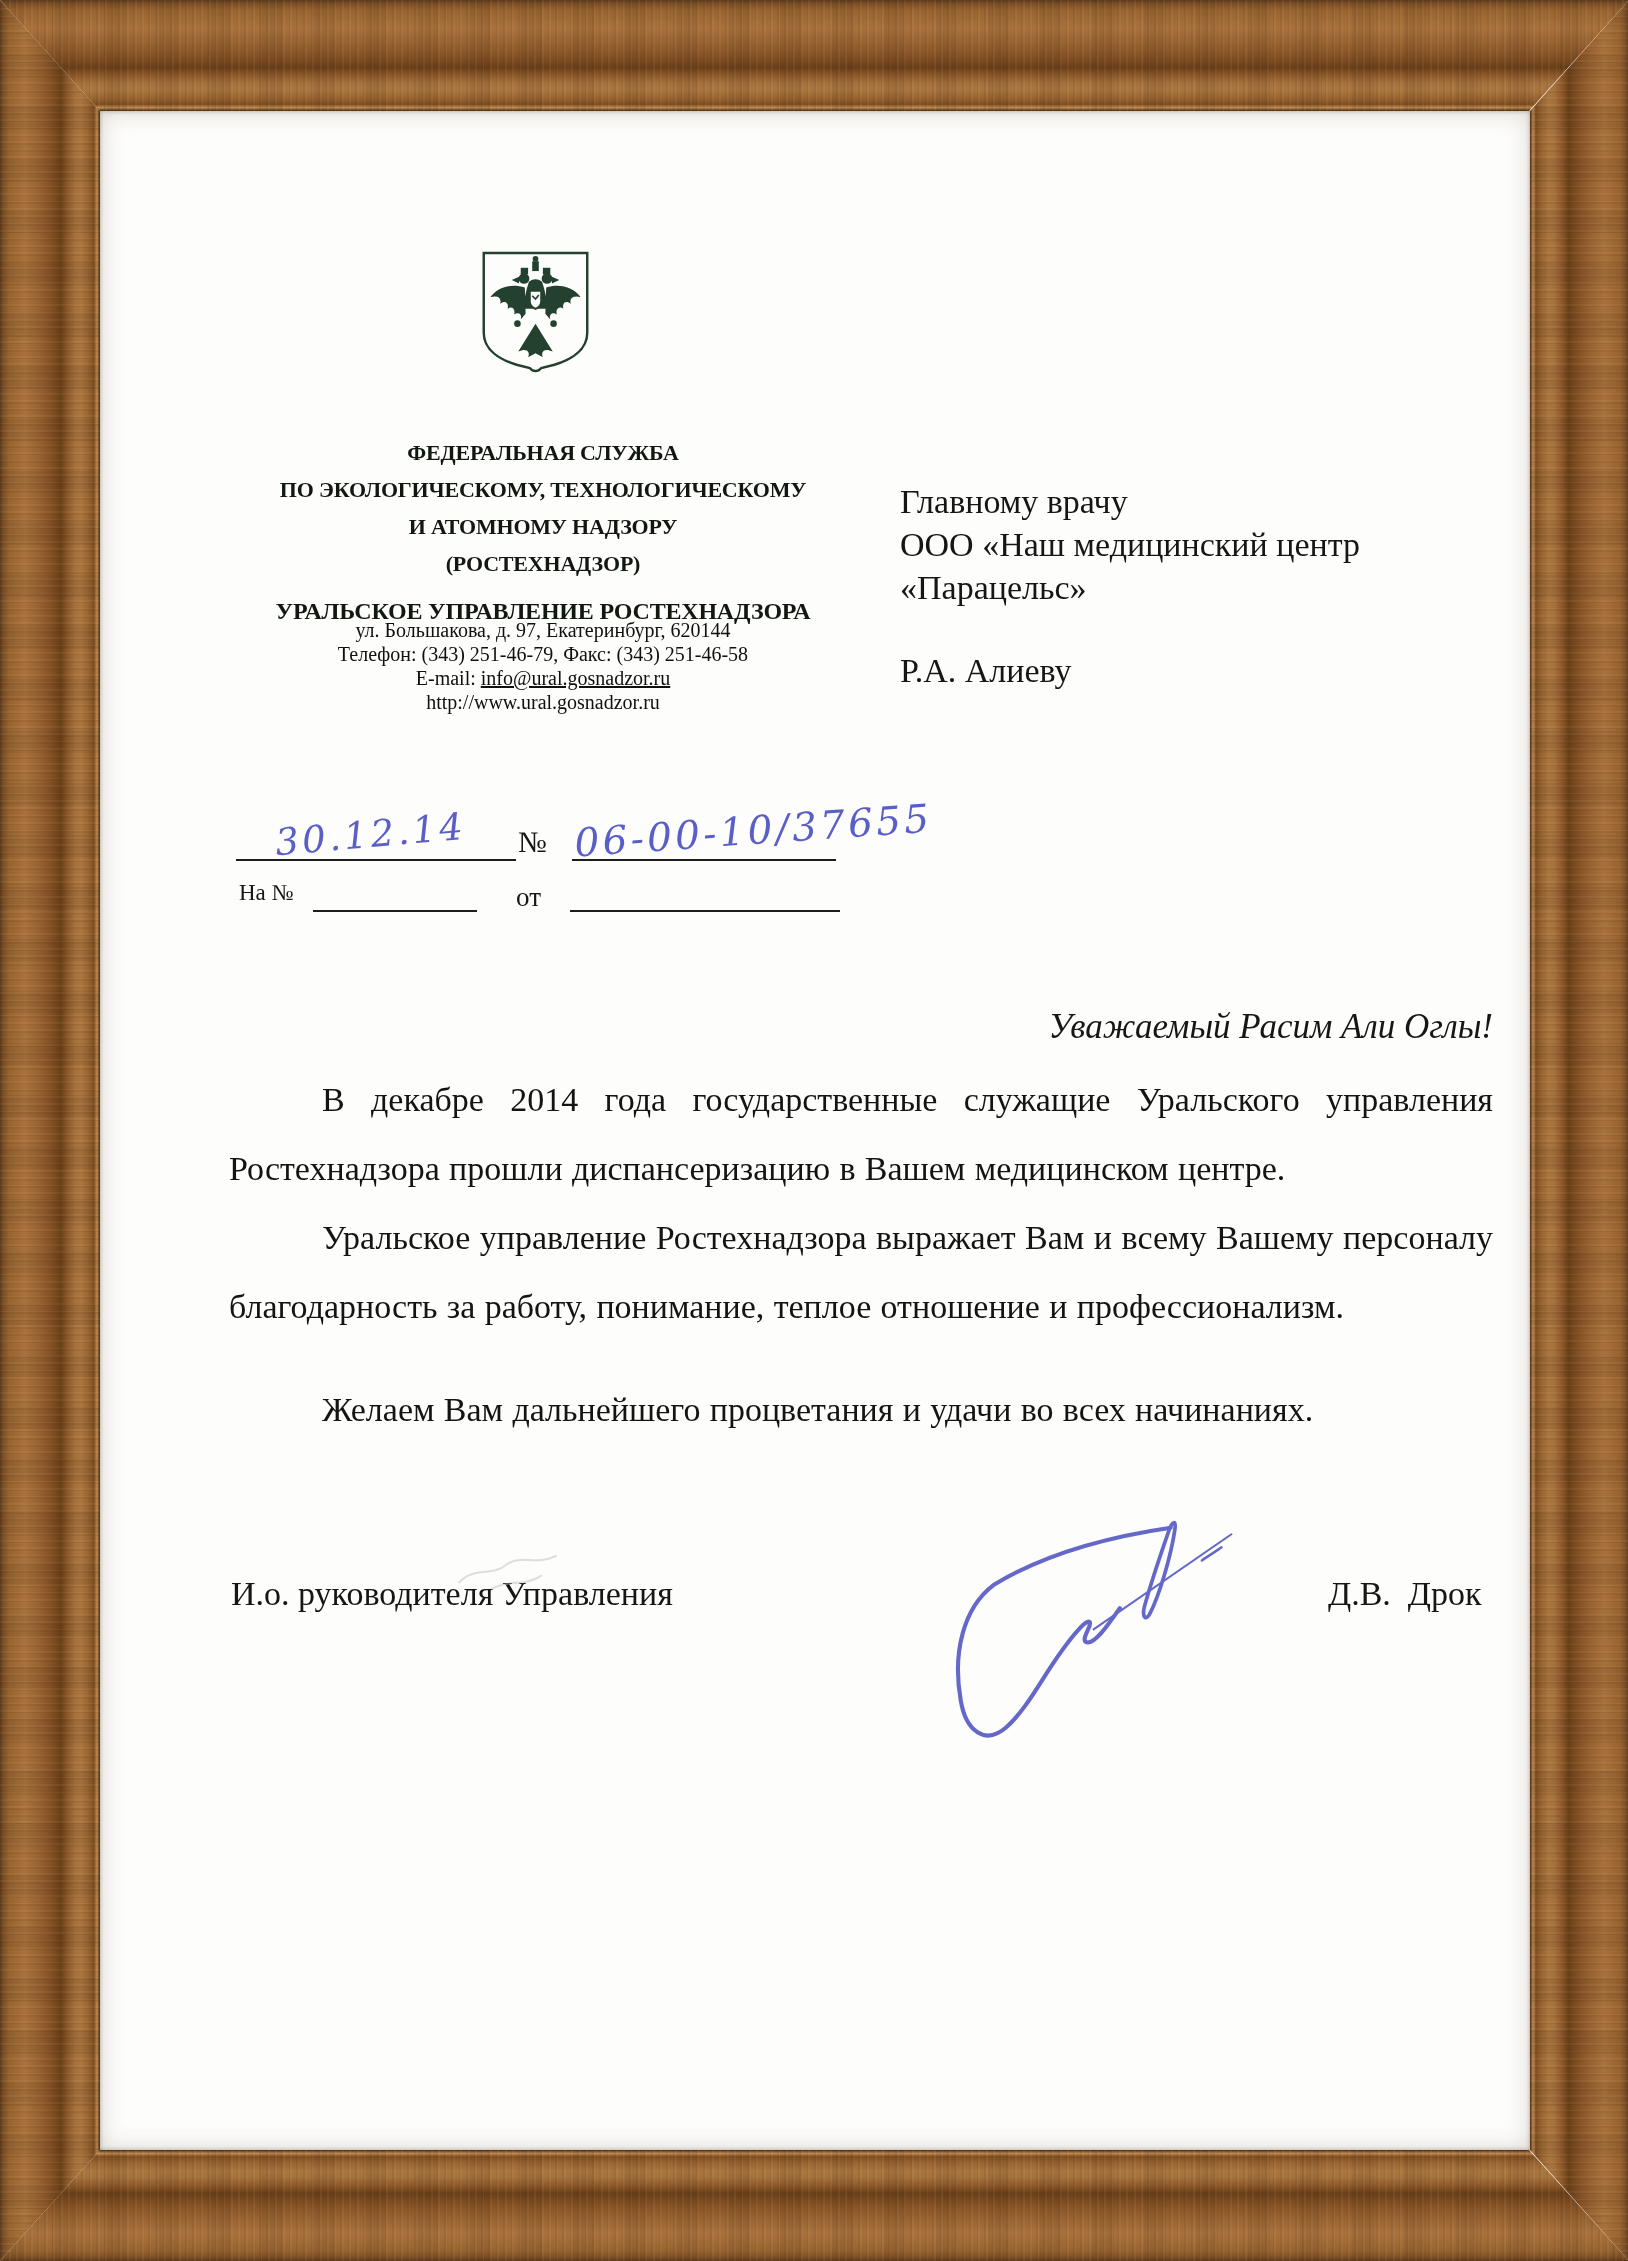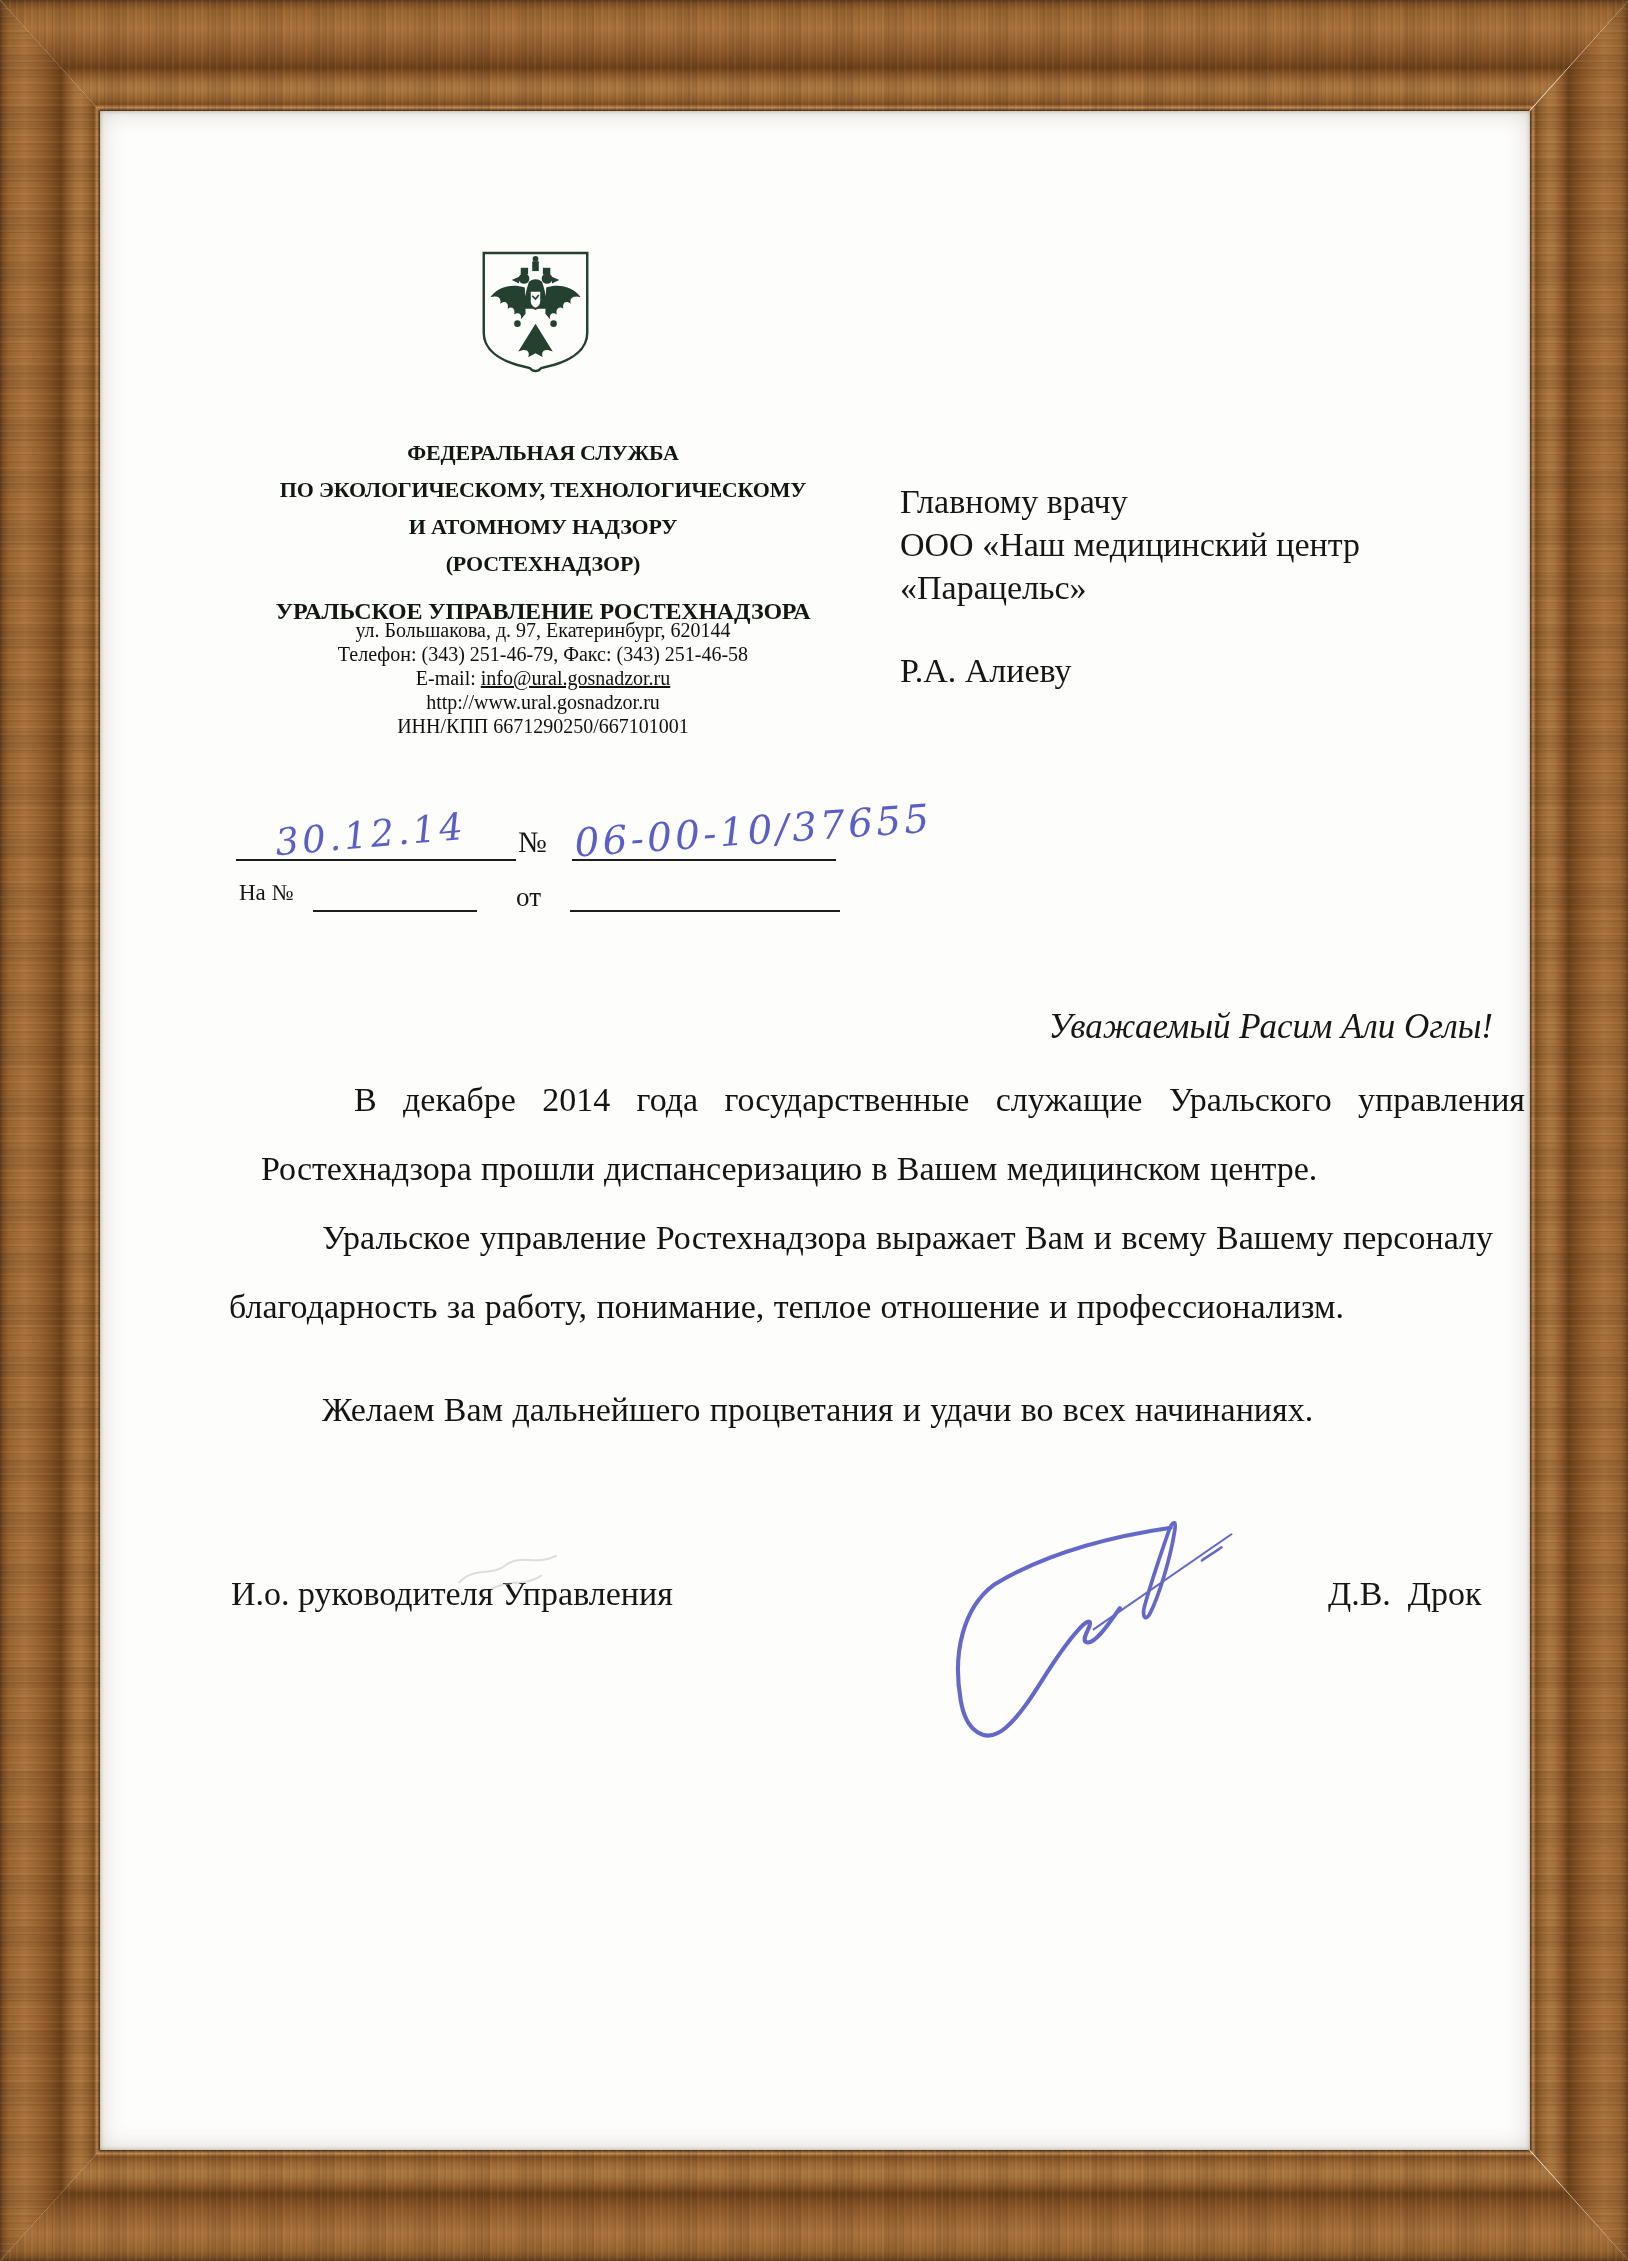--- a/index.html
+++ b/index.html
@@ -59,21 +59,21 @@
     letter-spacing:3.3px;white-space:nowrap;}
   .hw-date{left:275px;top:813px;font-size:37px;transform:rotate(-5deg);}
   .hw-number{left:574px;top:808px;font-size:39px;transform:rotate(-4deg);}
 
   
   .salutation{position:absolute;left:229px;top:1002px;width:1264px;text-align:right;
     font-size:35px;line-height:49px;font-style:italic;}
   .bodytext{position:absolute;left:229px;width:1264px;margin:0;
     font-size:34px;line-height:69px;text-align:justify;text-align-last:left;
     text-indent:93px;word-spacing:0.8px;color:#141414;}
-  .p1{top:1065px;margin-left:32px;} .p2{top:1203px;} .p3{top:1375px;}
+  .p1{top:1065px;} .p2{top:1203px;} .p3{top:1375px;}
 
   
   .sig-title{position:absolute;left:231px;top:1575px;font-size:34px;}
   .sig-name{position:absolute;left:1328px;top:1575px;font-size:34px;white-space:pre;}
   .sig-svg{position:absolute;left:918px;top:1485px;}
   .scratch-svg{position:absolute;left:443px;top:1541px;opacity:.45;}
   .emblem-svg{position:absolute;left:478px;top:248px;}
 </style>
 </head>
 <body>
@@ -117,21 +117,20 @@
   <div>И АТОМНОМУ НАДЗОРУ</div>
   <div>(РОСТЕХНАДЗОР)</div>
   <div class="org-division">УРАЛЬСКОЕ УПРАВЛЕНИЕ РОСТЕХНАДЗОРА</div>
 </div>
 
 <div class="addr-block">
   <div>ул. Большакова, д. 97,  Екатеринбург,  620144</div>
   <div>Телефон: (343) 251-46-79, Факс: (343) 251-46-58</div>
   <div><span>E-mail: </span><span class="email-val">info@ural.gosnadzor.ru</span></div>
   <div>http://www.ural.gosnadzor.ru</div>
-  <div>ИНН/КПП 6671290250/667101001</div>
 </div>
 
 <div class="recipient">
   <div>Главному врачу</div>
   <div>ООО «Наш медицинский центр</div>
   <div>«Парацельс»</div>
 </div>
 <div class="recipient-name">Р.А. Алиеву</div>
 
 <div class="rule" style="left:236px;top:859px;width:280px;"></div>

